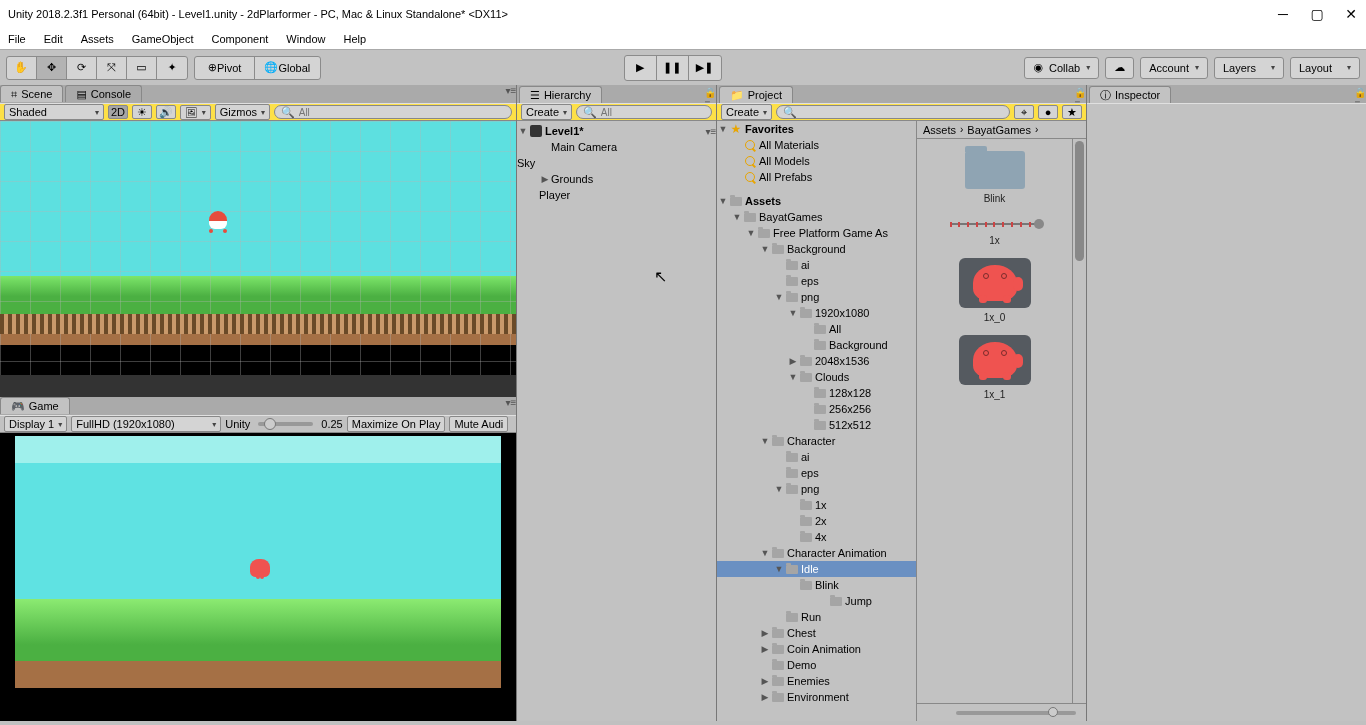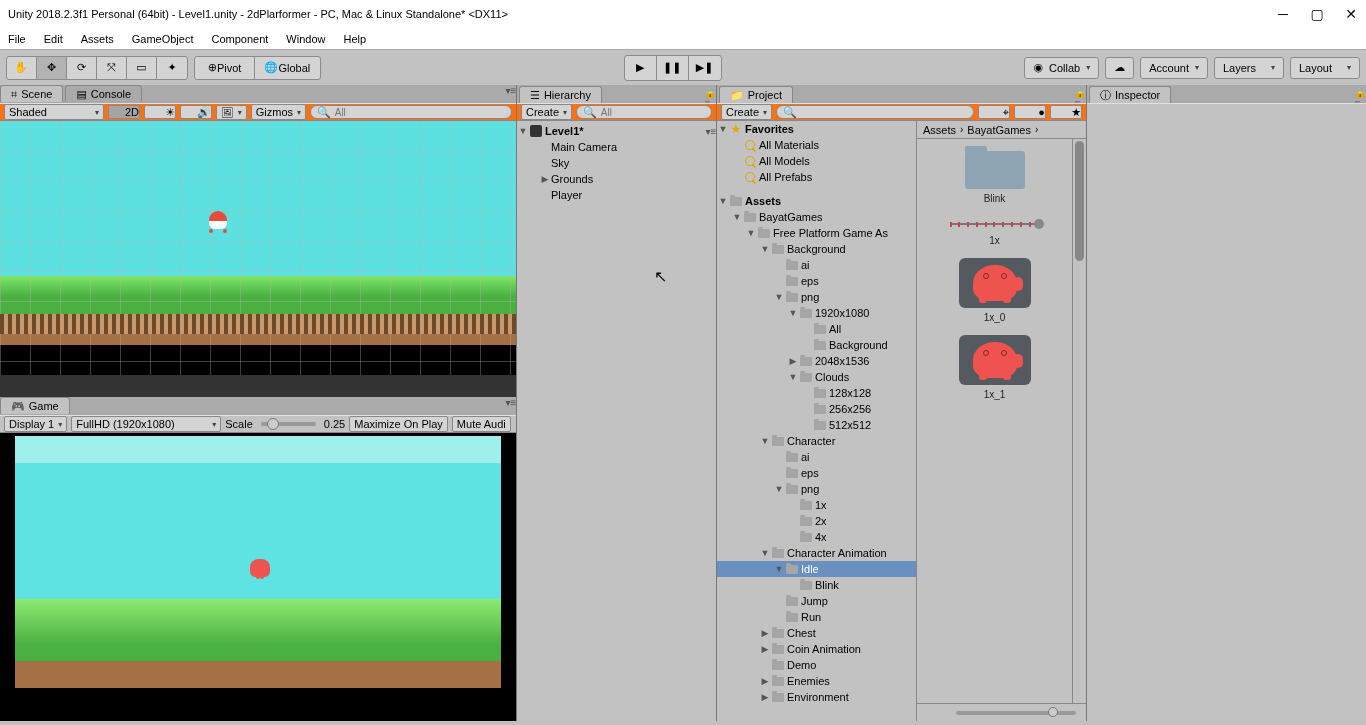--- a/index.html
+++ b/index.html
@@ -24,23 +24,23 @@
 
 .workspace { display: flex; height: 636px; }
 .col-left { width: 516px; display:flex; flex-direction:column; background:#aaa; position:relative;}
 .col-hierarchy { width: 200px; background:#c2c2c2; border-left:1px solid #777; display:flex; flex-direction:column;}
 .col-project { width: 370px; background:#c2c2c2; border-left:1px solid #777; display:flex; flex-direction:column;}
 .col-inspector { flex:1; background:#c2c2c2; border-left:1px solid #777; display:flex; flex-direction:column;}
 
 .panel-tab { height:18px; background:#aaa; display:flex; align-items:flex-end; padding-left:2px;}
 .tab { background:#c2c2c2; border:1px solid #888; border-bottom:none; border-radius:3px 3px 0 0; padding:2px 10px; height:17px; display:flex; align-items:center; gap:4px; cursor:pointer;}
 .tab.off { background:#aaa; margin-left:2px;}
-.panel-toolbar { height:18px; background:#f97316; border-bottom:1px solid #888; border-top:1px solid #e0e0e0; display:flex; align-items:center; padding:0 4px; gap:4px;}
+.panel-toolbar { height:18px; background:#fde047; border-bottom:1px solid #888; border-top:1px solid #e0e0e0; display:flex; align-items:center; padding:0 4px; gap:4px;}
 .mini-dd { border:1px solid #888; border-radius:2px; padding:1px 4px; background:#d4d4d4; cursor:pointer; display:flex; align-items:center; gap:4px; font-size:10px;}
-.mini-btn { width:32px; height:14px; border:1px solid #888; border-radius:2px; background:#d4d4d4; cursor:pointer; display:flex; align-items:center; justify-content:flex-end;}
+.mini-btn { width:20px; height:14px; border:1px solid #888; border-radius:2px; background:#d4d4d4; cursor:pointer; display:flex; align-items:center; justify-content:center;}
 .mini-btn.active { background:#a5a5a5; }
 .search-field { flex:1; height:14px; border:1px solid #888; border-radius:7px; background:#d4d4d4; padding:0 6px; display:flex; align-items:center; gap:4px;}
 .search-field input { background:transparent; border:none; outline:none; font-size:10px; width:100%;}
 
 .scene-view { height: 254px; position:relative; background: linear-gradient(#5de0e0 0%, #5de0e0 61%, #7de66a 61%, #4bb042 69%, #4bb042 76%, #a57045 76%, #a57045 88%, #000 88%);}
 .scene-grid { position:absolute; inset:0; background-image: linear-gradient(rgba(180,180,180,.35) 1px, transparent 1px), linear-gradient(90deg, rgba(180,180,180,.35) 1px, transparent 1px); background-size: 30px 30px; }
 .scene-ground2 { position:absolute; left:0; right:0; top:76%; height:8%; background: repeating-linear-gradient(90deg,#6a4a28 0 4px, #c9996b 4px 8px);}
 .character { position:absolute; left:206px; top:90px; width:24px; height:20px;}
 .char-body { width:18px; height:16px; background:#fff; border-radius:9px 9px 6px 6px; position:absolute; left:3px; top:2px;}
 .char-top { width:18px; height:10px; background:#e74c3c; border-radius:9px 9px 0 0; position:absolute; left:3px; top:0;}
@@ -213,21 +213,21 @@
       </div>
       <div class="game-toolbar">
         <div class="mini-dd">
             <span>Display 1</span>
             <span class="caret">▾</span>
           </div>
         <div class="mini-dd" style="width:150px;">
             <span>FullHD (1920x1080)</span>
             <span class="caret" style="margin-left:auto">▾</span>
           </div>
-        <span>Scale</span>
+        <span>Unity</span>
         <div class="game-scale-slider"></div>
         <span>0.25</span>
         <div class="mini-dd">
             <span>Maximize On Play</span>
           </div>
         <div class="mini-dd">
             <span>Mute Audi</span>
           </div>
       </div>
       <div class="game-view">
@@ -261,28 +261,28 @@
         <span class="fold">▼</span>
           <span class="ticon">
             <span class="unity-icon"></span>
           </span>
           <b>Level1*</b>
         <span class="corner">▾≡</span>
       </div>
       <div class="tree-item" style="padding-left:34px;">
           <span>Main Camera</span>
         </div>
-      <div class="tree-item" style="padding-left:34px;">
+      <div class="tree-item" style="">
           <span>Sky</span>
         </div>
       <div class="tree-item" style="padding-left:22px;">
           <span class="fold">▶</span>
           <span>Grounds</span>
         </div>
-      <div class="tree-item" style="padding-left:34px;">
+      <div class="tree-item" style="padding-left:22px;">
           <span>Player</span>
         </div>
     </div>
   </div>
 
   <div class="col-project">
     <div class="panel-tab">
         <div class="tab">📁 <span>Project</span></div>
         <span class="corner">🔒≡</span>
       </div>
@@ -385,21 +385,21 @@
             </span>4x</div>
           <div class="tree-item" style="padding-left: 42px;"><span class="fold">▼</span><span class="ticon">
               <span class="folder-icon"></span>
             </span>Character Animation</div>
           <div class="tree-item selected" style="padding-left: 56px;"><span class="fold">▼</span><span class="ticon">
               <span class="folder-icon"></span>
             </span>Idle</div>
           <div class="tree-item" style="padding-left: 70px;"><span class="fold"> </span><span class="ticon">
               <span class="folder-icon"></span>
             </span>Blink</div>
-          <div class="tree-item" style="padding-left: 56px;"><span class="fold"> </span><span class="ticon">
+          <div class="tree-item" style="padding-left: 56px; justify-content: center;"><span class="fold"> </span><span class="ticon">
               <span class="folder-icon"></span>
             </span>Jump</div>
           <div class="tree-item" style="padding-left: 56px;"><span class="fold"> </span><span class="ticon">
               <span class="folder-icon"></span>
             </span>Run</div>
           <div class="tree-item" style="padding-left: 42px;"><span class="fold">▶</span><span class="ticon">
               <span class="folder-icon"></span>
             </span>Chest</div>
           <div class="tree-item" style="padding-left: 42px;"><span class="fold">▶</span><span class="ticon">
               <span class="folder-icon"></span>

